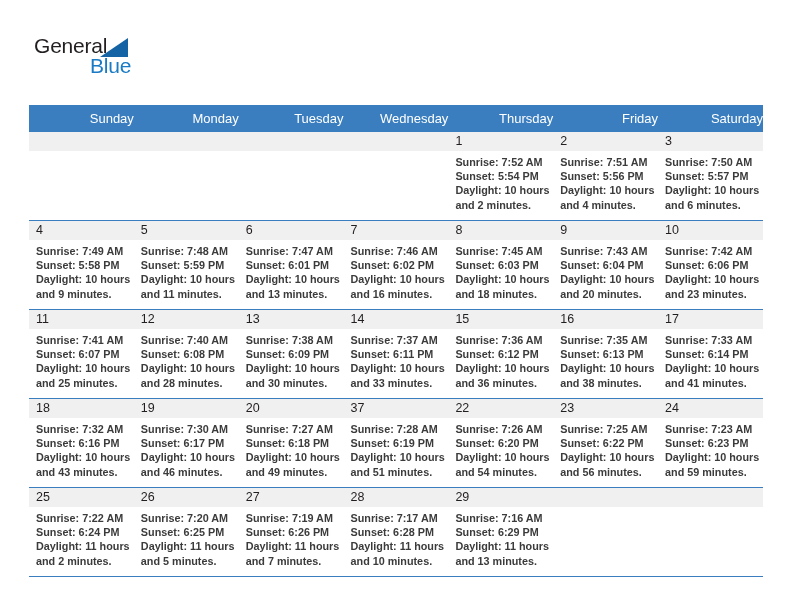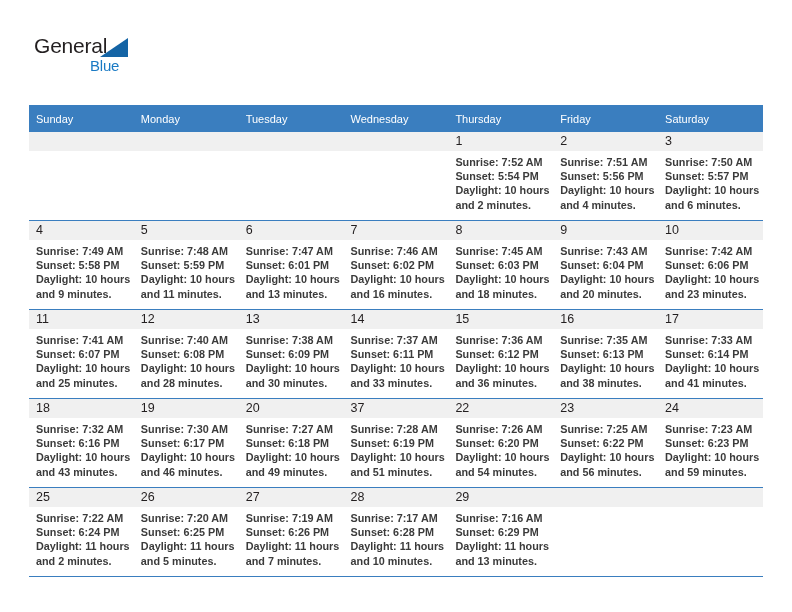--- a/index.html
+++ b/index.html
@@ -40,21 +40,21 @@
     left: 0; top: 0;
     font-size: 21px;
     letter-spacing: -0.2px;
     color: #231f20;
     font-family: "Liberation Sans", sans-serif;
     line-height: 24px;
   }
   .logo-blue {
     position: absolute;
     left: 56px; top: 20px;
-    font-size: 15px;
+    font-size: 21px;
     letter-spacing: -0.2px;
     color: #1a7ac4;
     font-family: "Liberation Sans", sans-serif;
     line-height: 24px;
   }
   .logo-tri {
     position: absolute;
     left: 66px;
     top: 4px;
     width: 0;
@@ -92,23 +92,23 @@
     width: 734px;
   }
   .cal-table {
     width: 734px;
     border-collapse: collapse;
     table-layout: fixed;
   }
   .cal-table th {
     background: #3a7ebf;
     color: #ffffff;
-    font-size: 11px;
+    font-size: 13px;
     font-weight: normal;
-    text-align: left;
+    text-align: right;
     padding: 5px 0 5px 7px;
     height: 17px;
     line-height: 14px;
   }
   .week-row > td {
     padding: 0;
     vertical-align: top;
     border-bottom: 1.5px solid #3a7ebf;
     height: 88px;
   }

